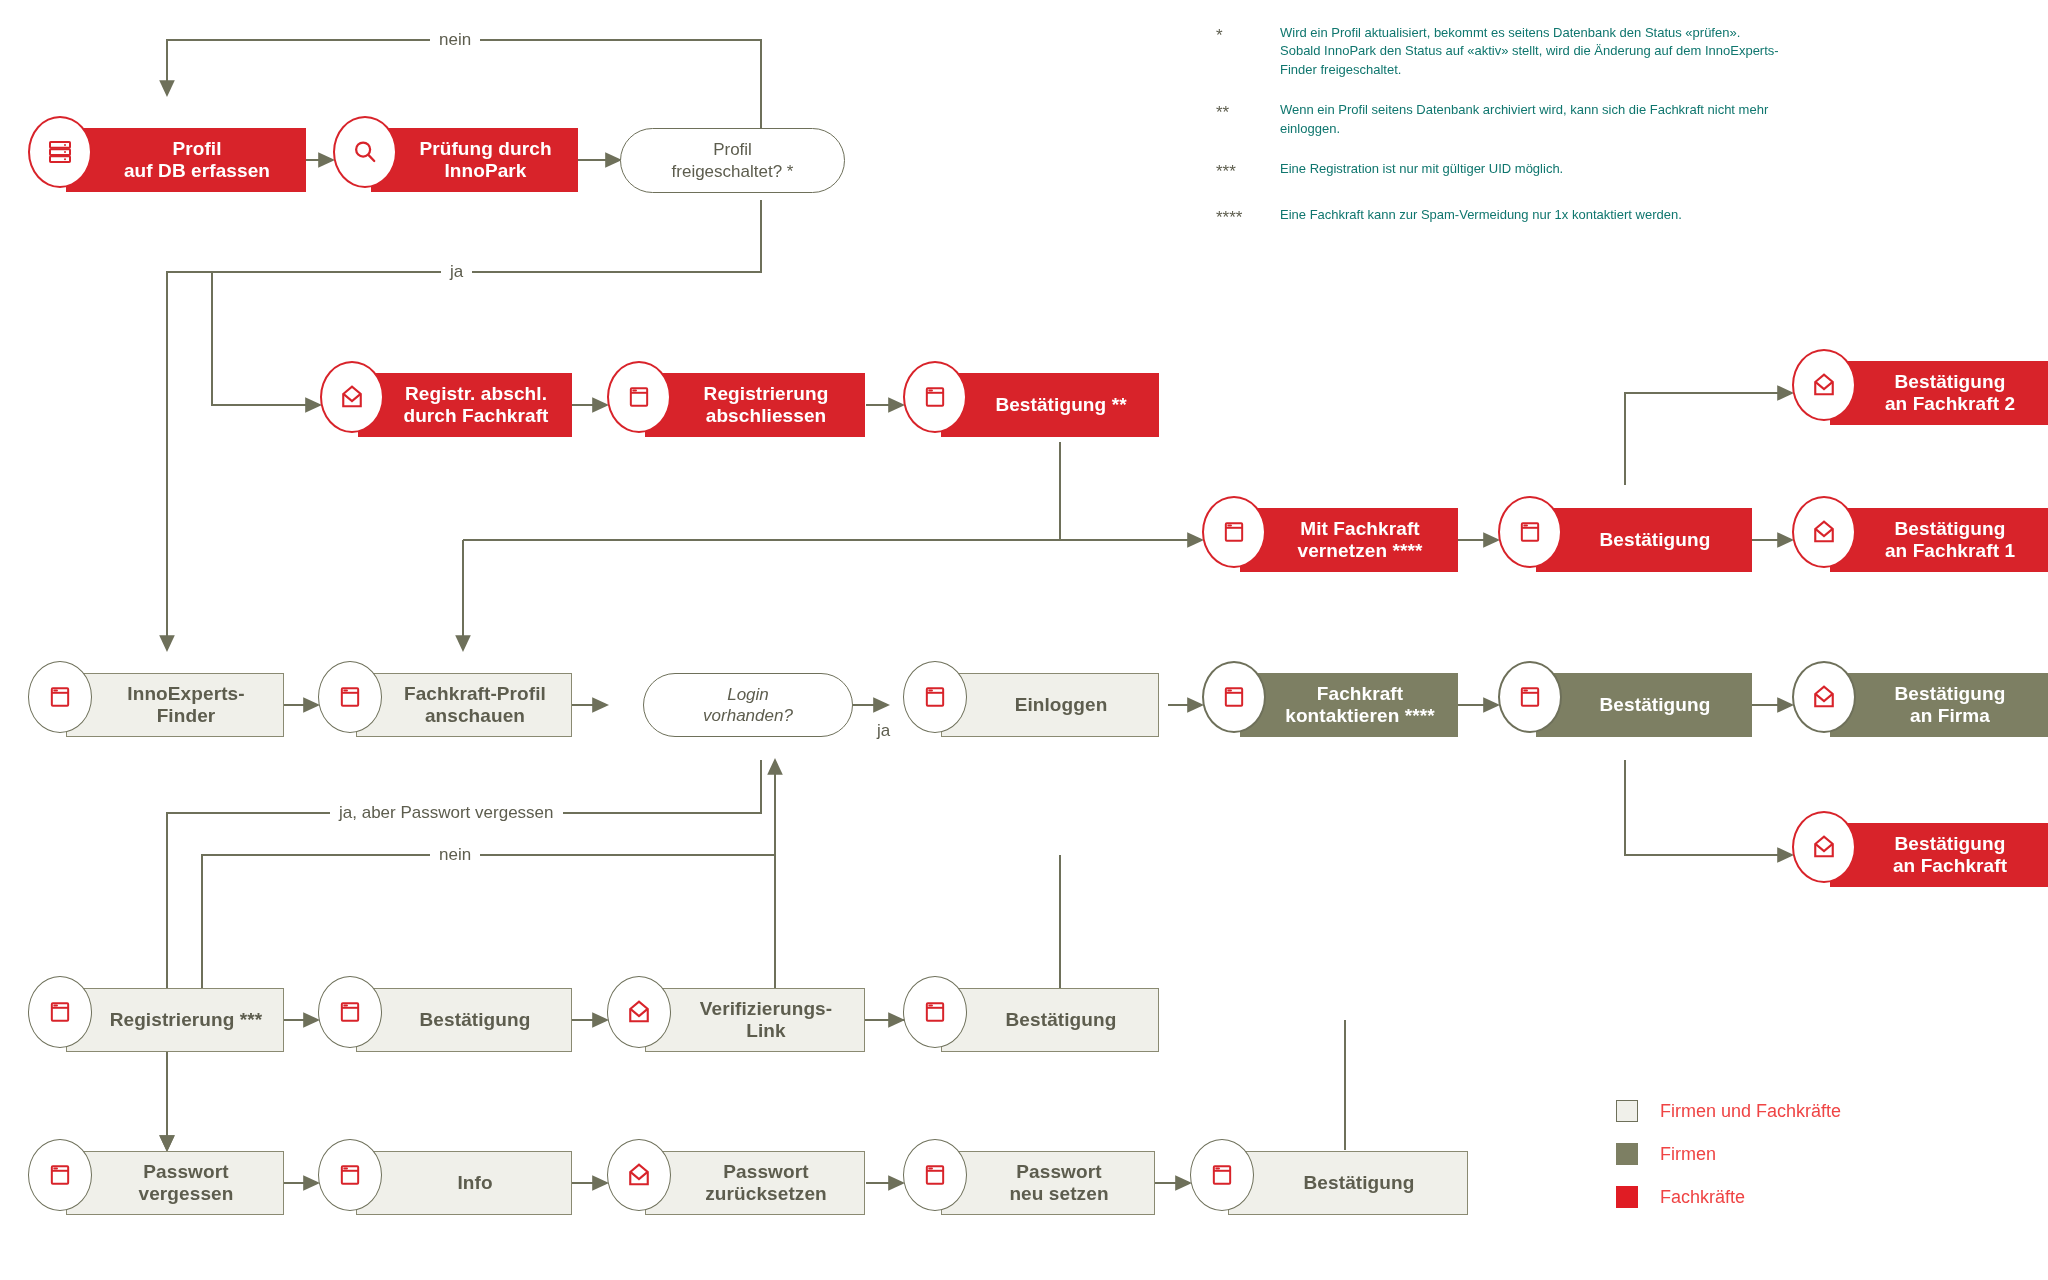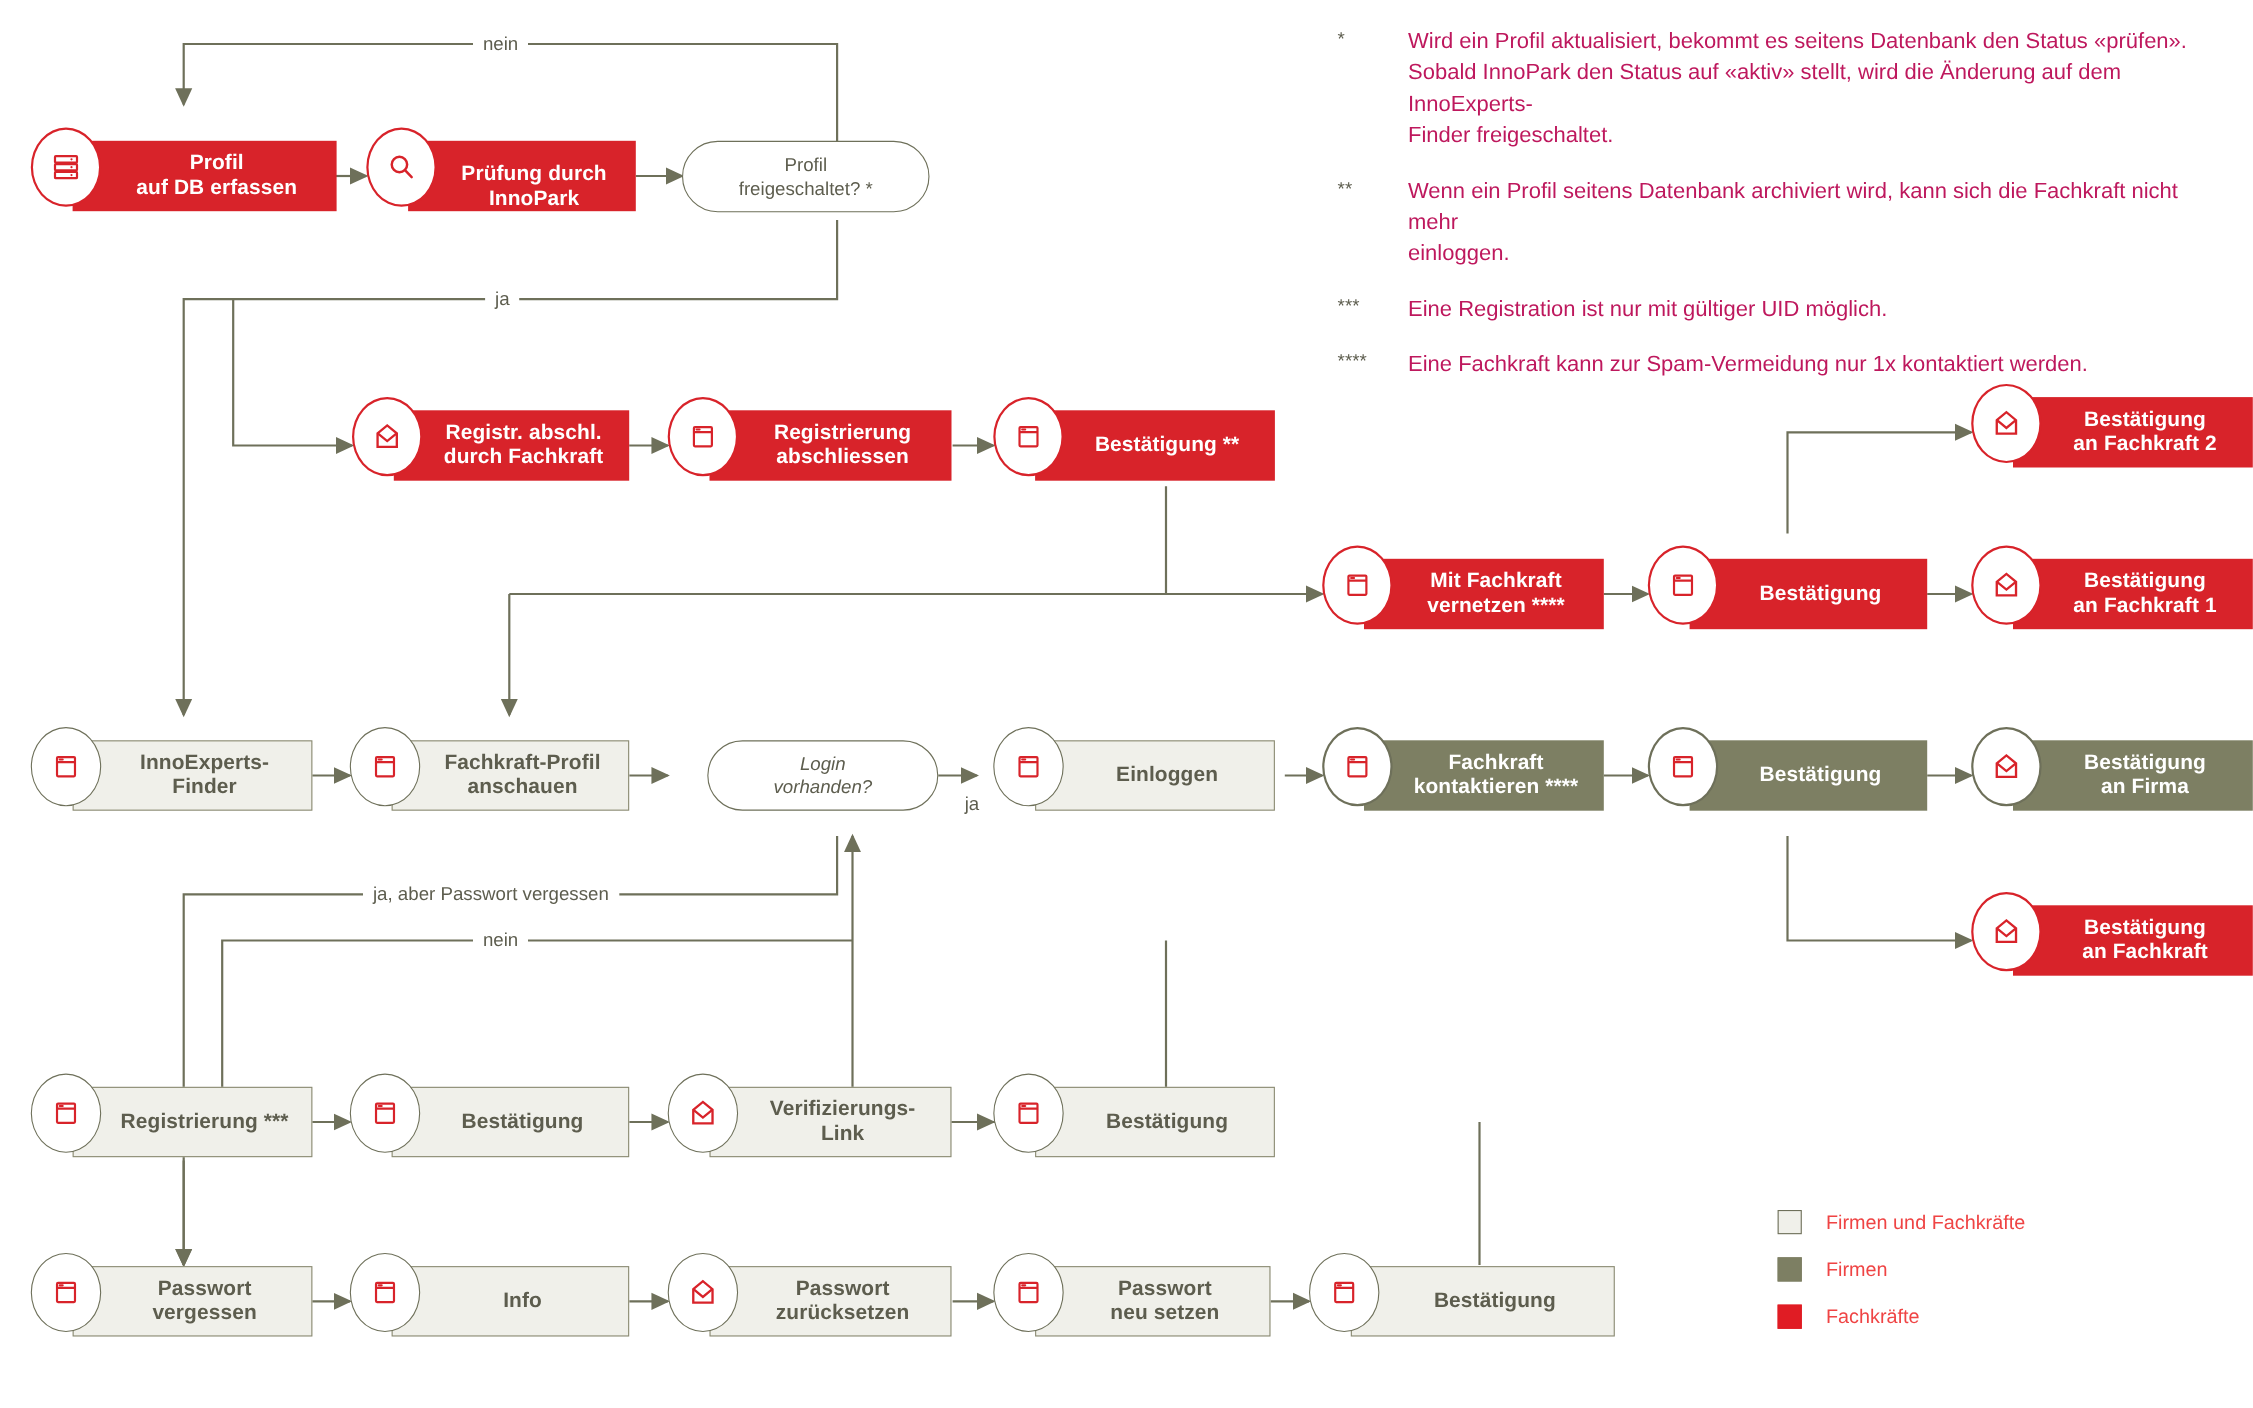--- a/index.html
+++ b/index.html
@@ -49,21 +49,21 @@
   
   .elabel{
     position:absolute;background:#ffffff;padding:0 9px;
     color:#5d5d4e;font-size:17px;line-height:1;white-space:nowrap;z-index:4;
   }
 
   
   #notes{position:absolute;left:1216px;top:24px;width:800px;}
   .note{display:flex;margin-bottom:22px;}
   .note .mark{width:64px;flex:0 0 64px;color:#5d5d4e;font-size:17px;line-height:1.42;}
-  .note .txt{color:#be185d;font-size:20px;line-height:1.42;white-space:pre-line;}
+  .note .txt{color:#0f766e;font-size:13px;line-height:1.42;white-space:pre-line;}
 
   
   #legend{position:absolute;left:1616px;top:1100px;}
   .lg-row{display:flex;align-items:center;margin-bottom:21px;}
   .lg-sw{width:22px;height:22px;flex:0 0 22px;margin-right:22px;box-sizing:border-box;}
   .lg-tx{color:#ef4444;font-size:18px;line-height:1;}
 </style>
 </head>
 <body>
 
@@ -148,21 +148,21 @@
     </div>
   </div>
 
   <div class="node v-red" style="left:333px;top:128px;">
     <div class="bubble">
       <svg width="30" height="30" viewBox="0 0 24 24" fill="none" stroke="#d8232a" stroke-width="1.8">
         <circle cx="10.5" cy="10" r="5.6"></circle>
         <path d="M14.7 14.3 L19.4 19.2" stroke-linecap="round"></path>
       </svg>
     </div>
-    <div class="body" style="width:207px;align-items:flex-end;">
+    <div class="body" style="width:207px;">
       <span class="label">Prüfung durch
 InnoPark</span>
     </div>
   </div>
 
   <div class="decision" style="left:620px;top:128px;width:225px;height:65px;">
     <span>Profil
 freigeschaltet? *</span>
   </div>
 

